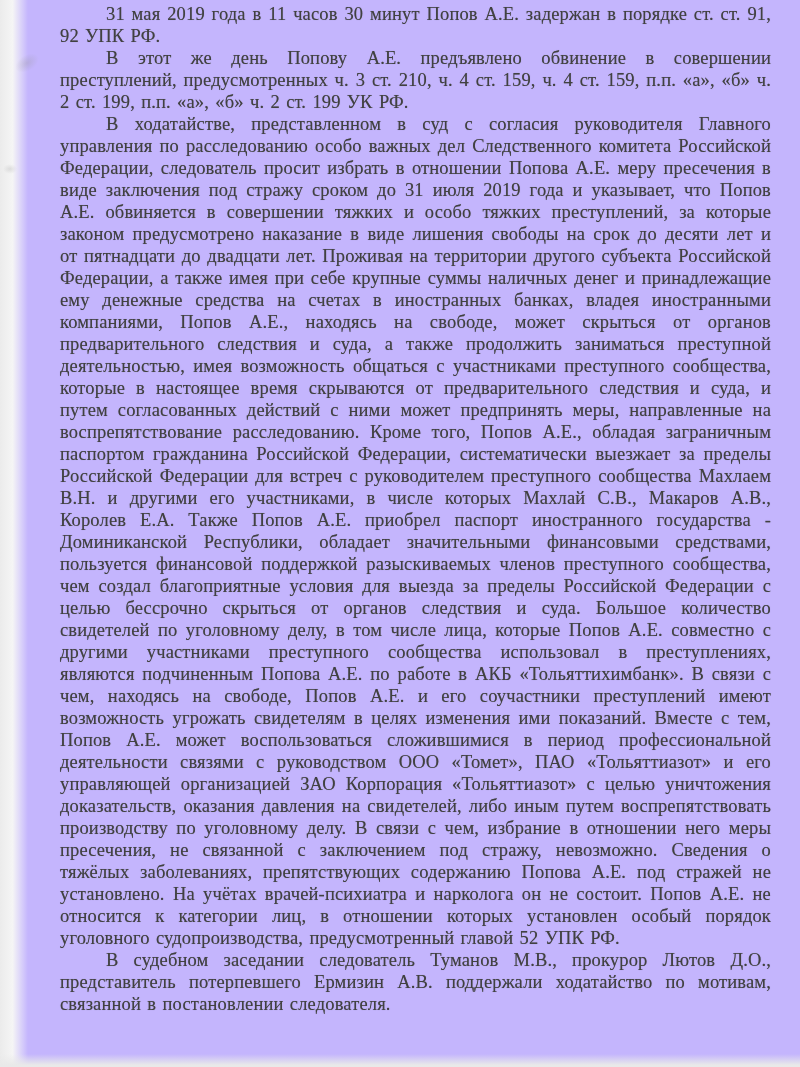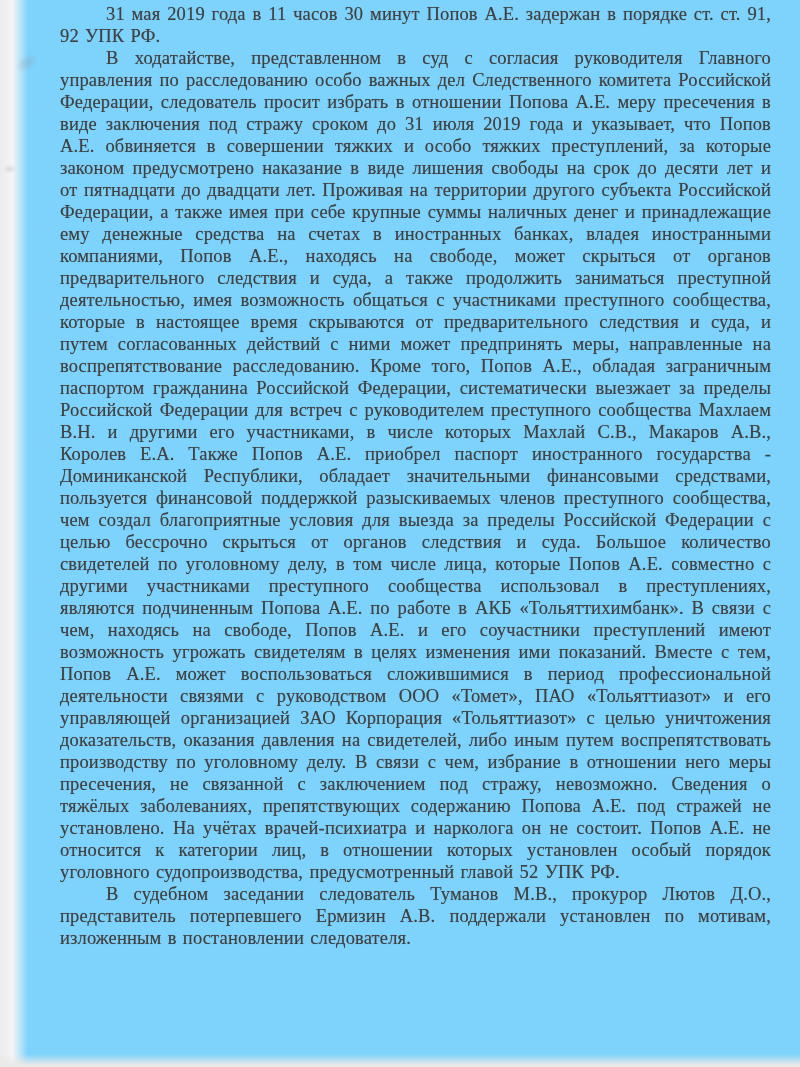--- a/index.html
+++ b/index.html
@@ -4,21 +4,21 @@
 <style>
   html, body {
     margin: 0;
     padding: 0;
     background: #ffffff;
   }
   .page {
     position: relative;
     width: 800px;
     height: 1067px;
-    background: #7dd3fc;
+    background: #c4b5fd;
     overflow: hidden;
   }
   
   .edge-left {
     position: absolute;
     left: 0; top: 0;
     width: 28px; height: 100%;
     background: linear-gradient(90deg, #ebebeb 0%, #f5f5f5 45%, rgba(252,252,252,0) 100%);
     pointer-events: none;
   }
@@ -66,19 +66,20 @@
 <body>
 
 <div class="page">
 
   <div class="edge-left"></div>
   <div class="smudge-a"></div>
   <div class="smudge-b"></div>
 
   <div class="text-block">
     <p>31 мая 2019 года в 11 часов 30 минут Попов А.Е. задержан в порядке ст. ст. 91, 92 УПК РФ.</p>
+    <p>В этот же день Попову А.Е. предъявлено обвинение в совершении преступлений, предусмотренных ч. 3 ст. 210, ч. 4 ст. 159, ч. 4 ст. 159, п.п. «а», «б» ч. 2 ст. 199, п.п. «а», «б» ч. 2 ст. 199 УК РФ.</p>
     <p>В ходатайстве, представленном в суд с согласия руководителя Главного управления по расследованию особо важных дел Следственного комитета Российской Федерации, следователь просит избрать в отношении Попова А.Е. меру пресечения в виде заключения под стражу сроком до 31 июля 2019 года и указывает, что Попов А.Е. обвиняется в совершении тяжких и особо тяжких преступлений, за которые законом предусмотрено наказание в виде лишения свободы на срок до десяти лет и от пятнадцати до двадцати лет. Проживая на территории другого субъекта Российской Федерации, а также имея при себе крупные суммы наличных денег и принадлежащие ему денежные средства на счетах в иностранных банках, владея иностранными компаниями, Попов А.Е., находясь на свободе, может скрыться от органов предварительного следствия и суда, а также продолжить заниматься преступной деятельностью, имея возможность общаться с участниками преступного сообщества, которые в настоящее время скрываются от предварительного следствия и суда, и путем согласованных действий с ними может предпринять меры, направленные на воспрепятствование расследованию. Кроме того, Попов А.Е., обладая заграничным паспортом гражданина Российской Федерации, систематически выезжает за пределы Российской Федерации для встреч с руководителем преступного сообщества Махлаем В.Н. и другими его участниками, в числе которых Махлай С.В., Макаров А.В., Королев Е.А. Также Попов А.Е. приобрел паспорт иностранного государства - Доминиканской Республики, обладает значительными финансовыми средствами, пользуется финансовой поддержкой разыскиваемых членов преступного сообщества, чем создал благоприятные условия для выезда за пределы Российской Федерации с целью бессрочно скрыться от органов следствия и суда. Большое количество свидетелей по уголовному делу, в том числе лица, которые Попов А.Е. совместно с другими участниками преступного сообщества использовал в преступлениях, являются подчиненным Попова А.Е. по работе в АКБ «Тольяттихимбанк». В связи с чем, находясь на свободе, Попов А.Е. и его соучастники преступлений имеют возможность угрожать свидетелям в целях изменения ими показаний. Вместе с тем, Попов А.Е. может воспользоваться сложившимися в период профессиональной деятельности связями с руководством ООО «Томет», ПАО «Тольяттиазот» и его управляющей организацией ЗАО Корпорация «Тольяттиазот» с целью уничтожения доказательств, оказания давления на свидетелей, либо иным путем воспрепятствовать производству по уголовному делу. В связи с чем, избрание в отношении него меры пресечения, не связанной с заключением под стражу, невозможно. Сведения о тяжёлых заболеваниях, препятствующих содержанию Попова А.Е. под стражей не установлено. На учётах врачей-психиатра и нарколога он не состоит. Попов А.Е. не относится к категории лиц, в отношении которых установлен особый порядок уголовного судопроизводства, предусмотренный главой 52 УПК РФ.</p>
-    <p>В судебном заседании следователь Туманов М.В., прокурор Лютов Д.О., представитель потерпевшего Ермизин А.В. поддержали установлен по мотивам, изложенным в постановлении следователя.</p>
+    <p>В судебном заседании следователь Туманов М.В., прокурор Лютов Д.О., представитель потерпевшего Ермизин А.В. поддержали ходатайство по мотивам, связанной в постановлении следователя.</p>
   </div>
 
   <div class="edge-bottom"></div>
 
 </div>
 
 </body></html>

